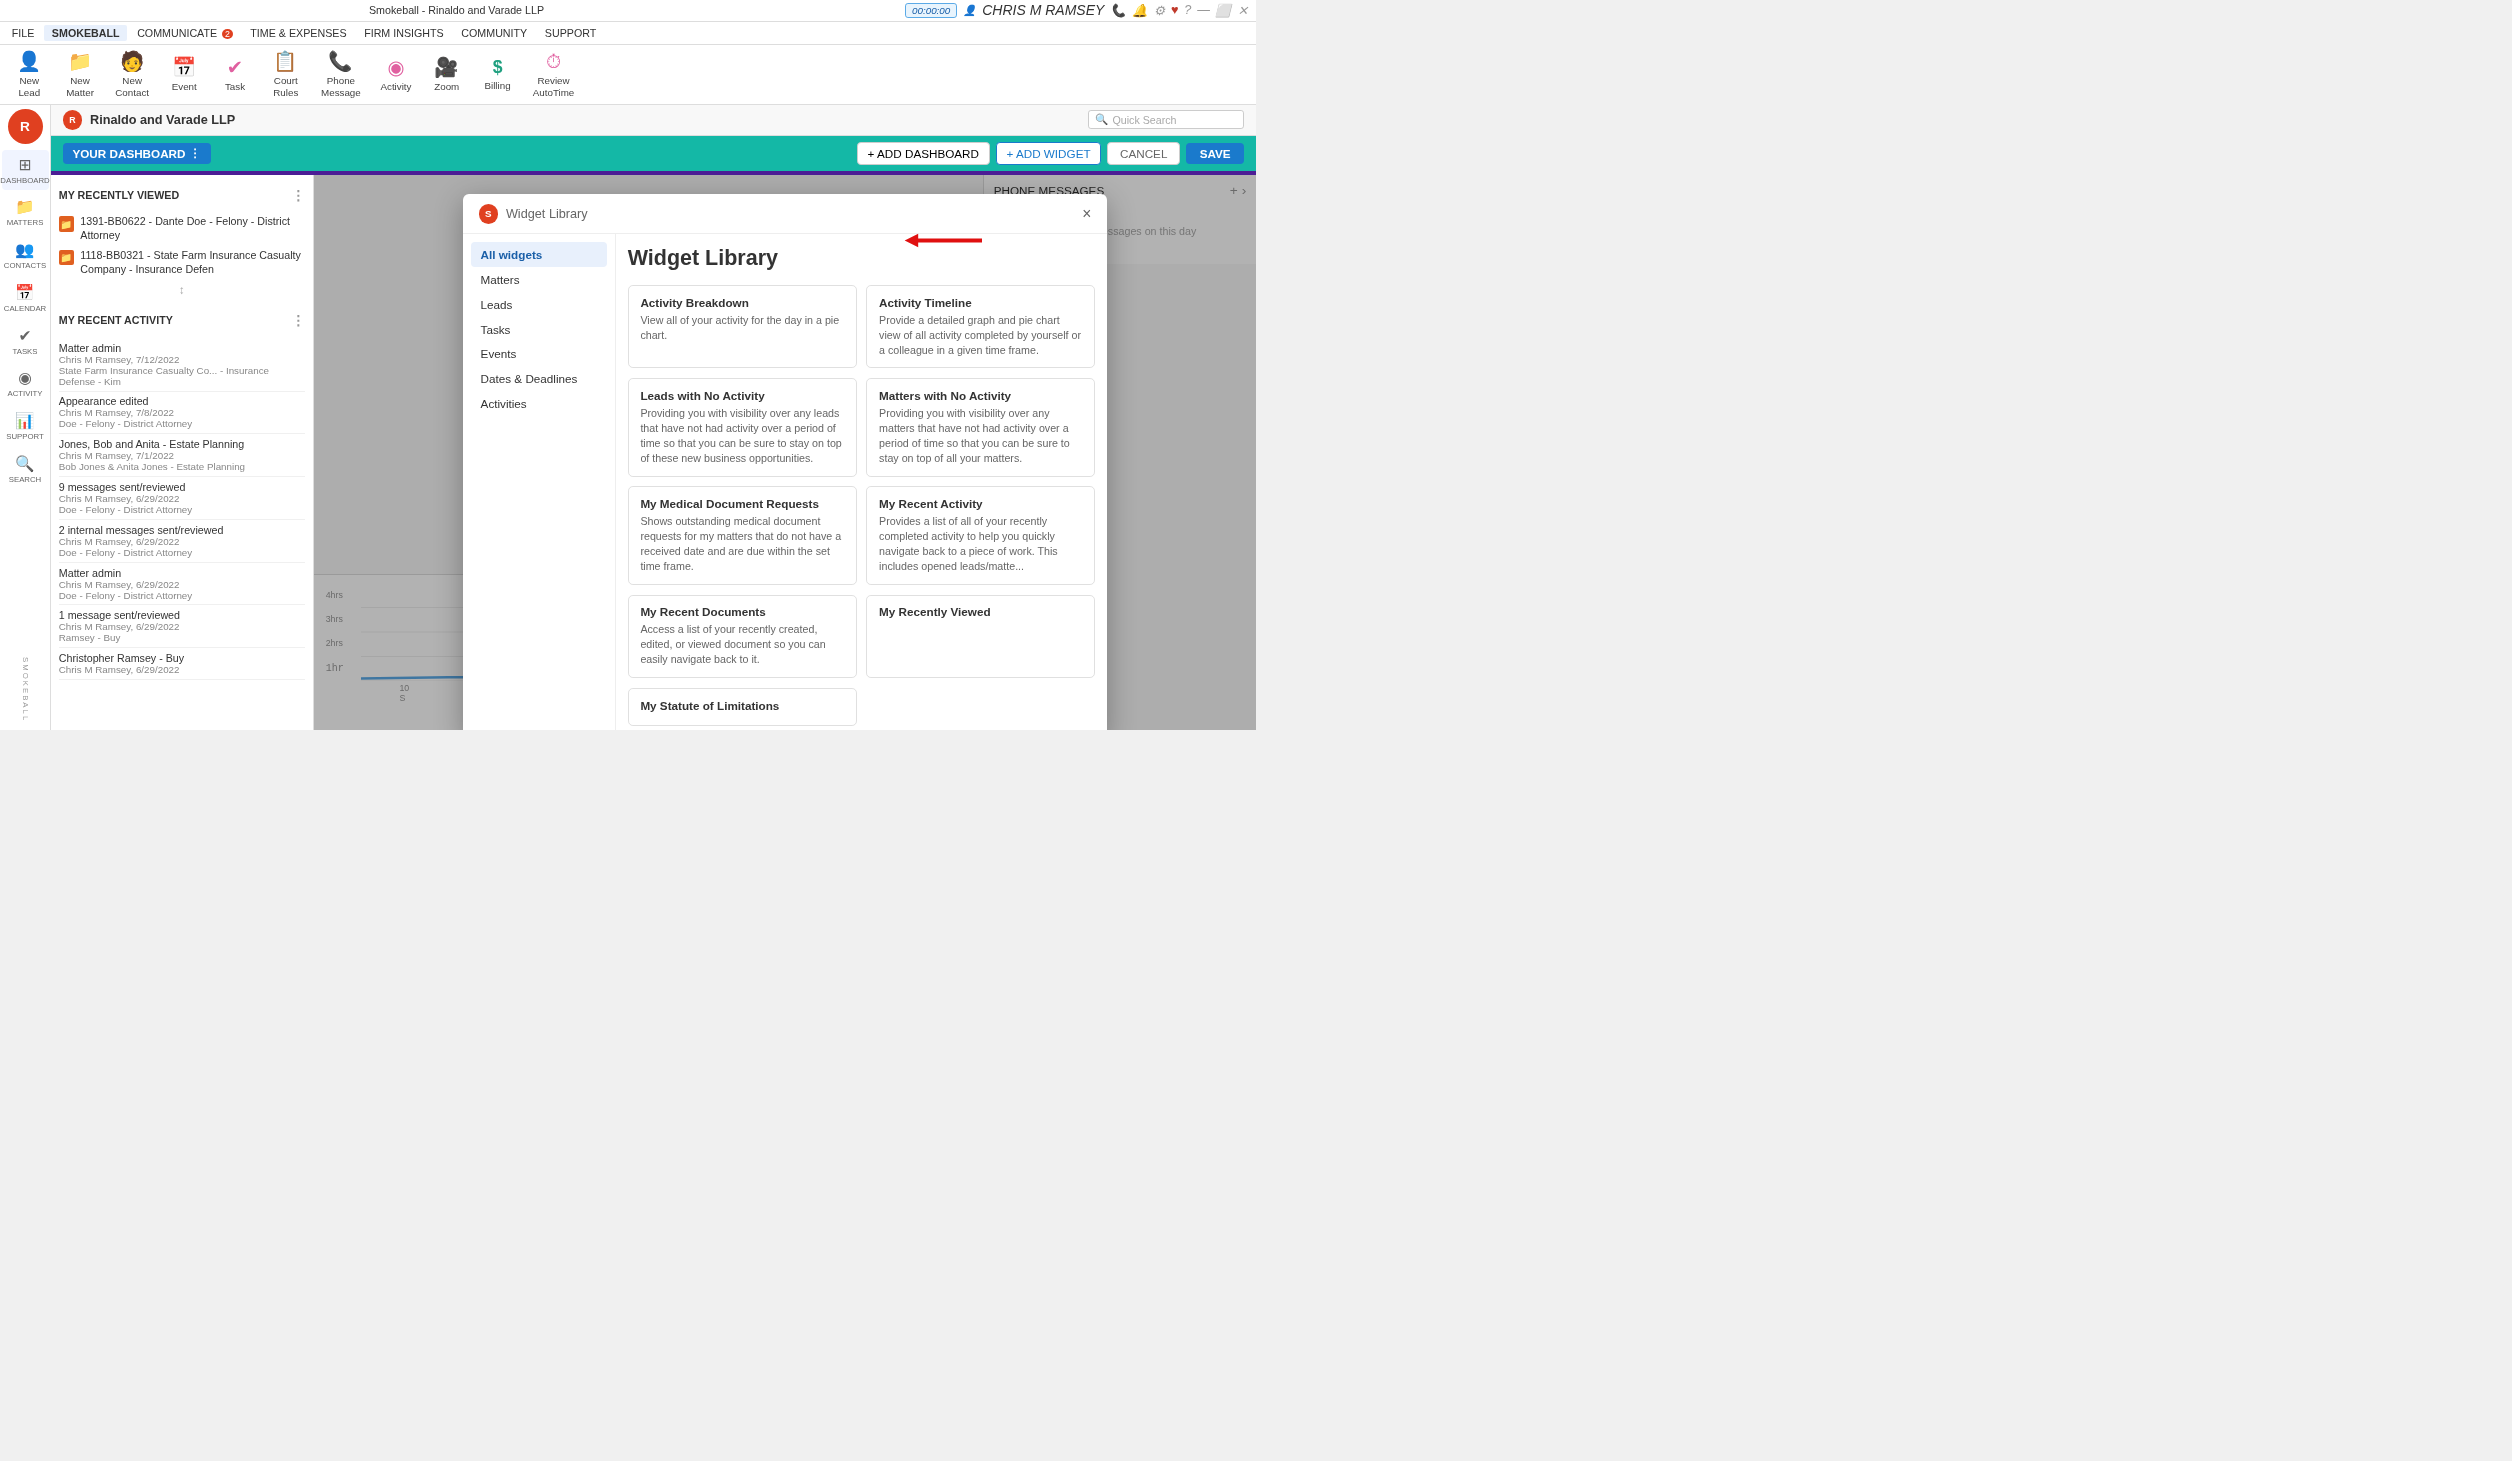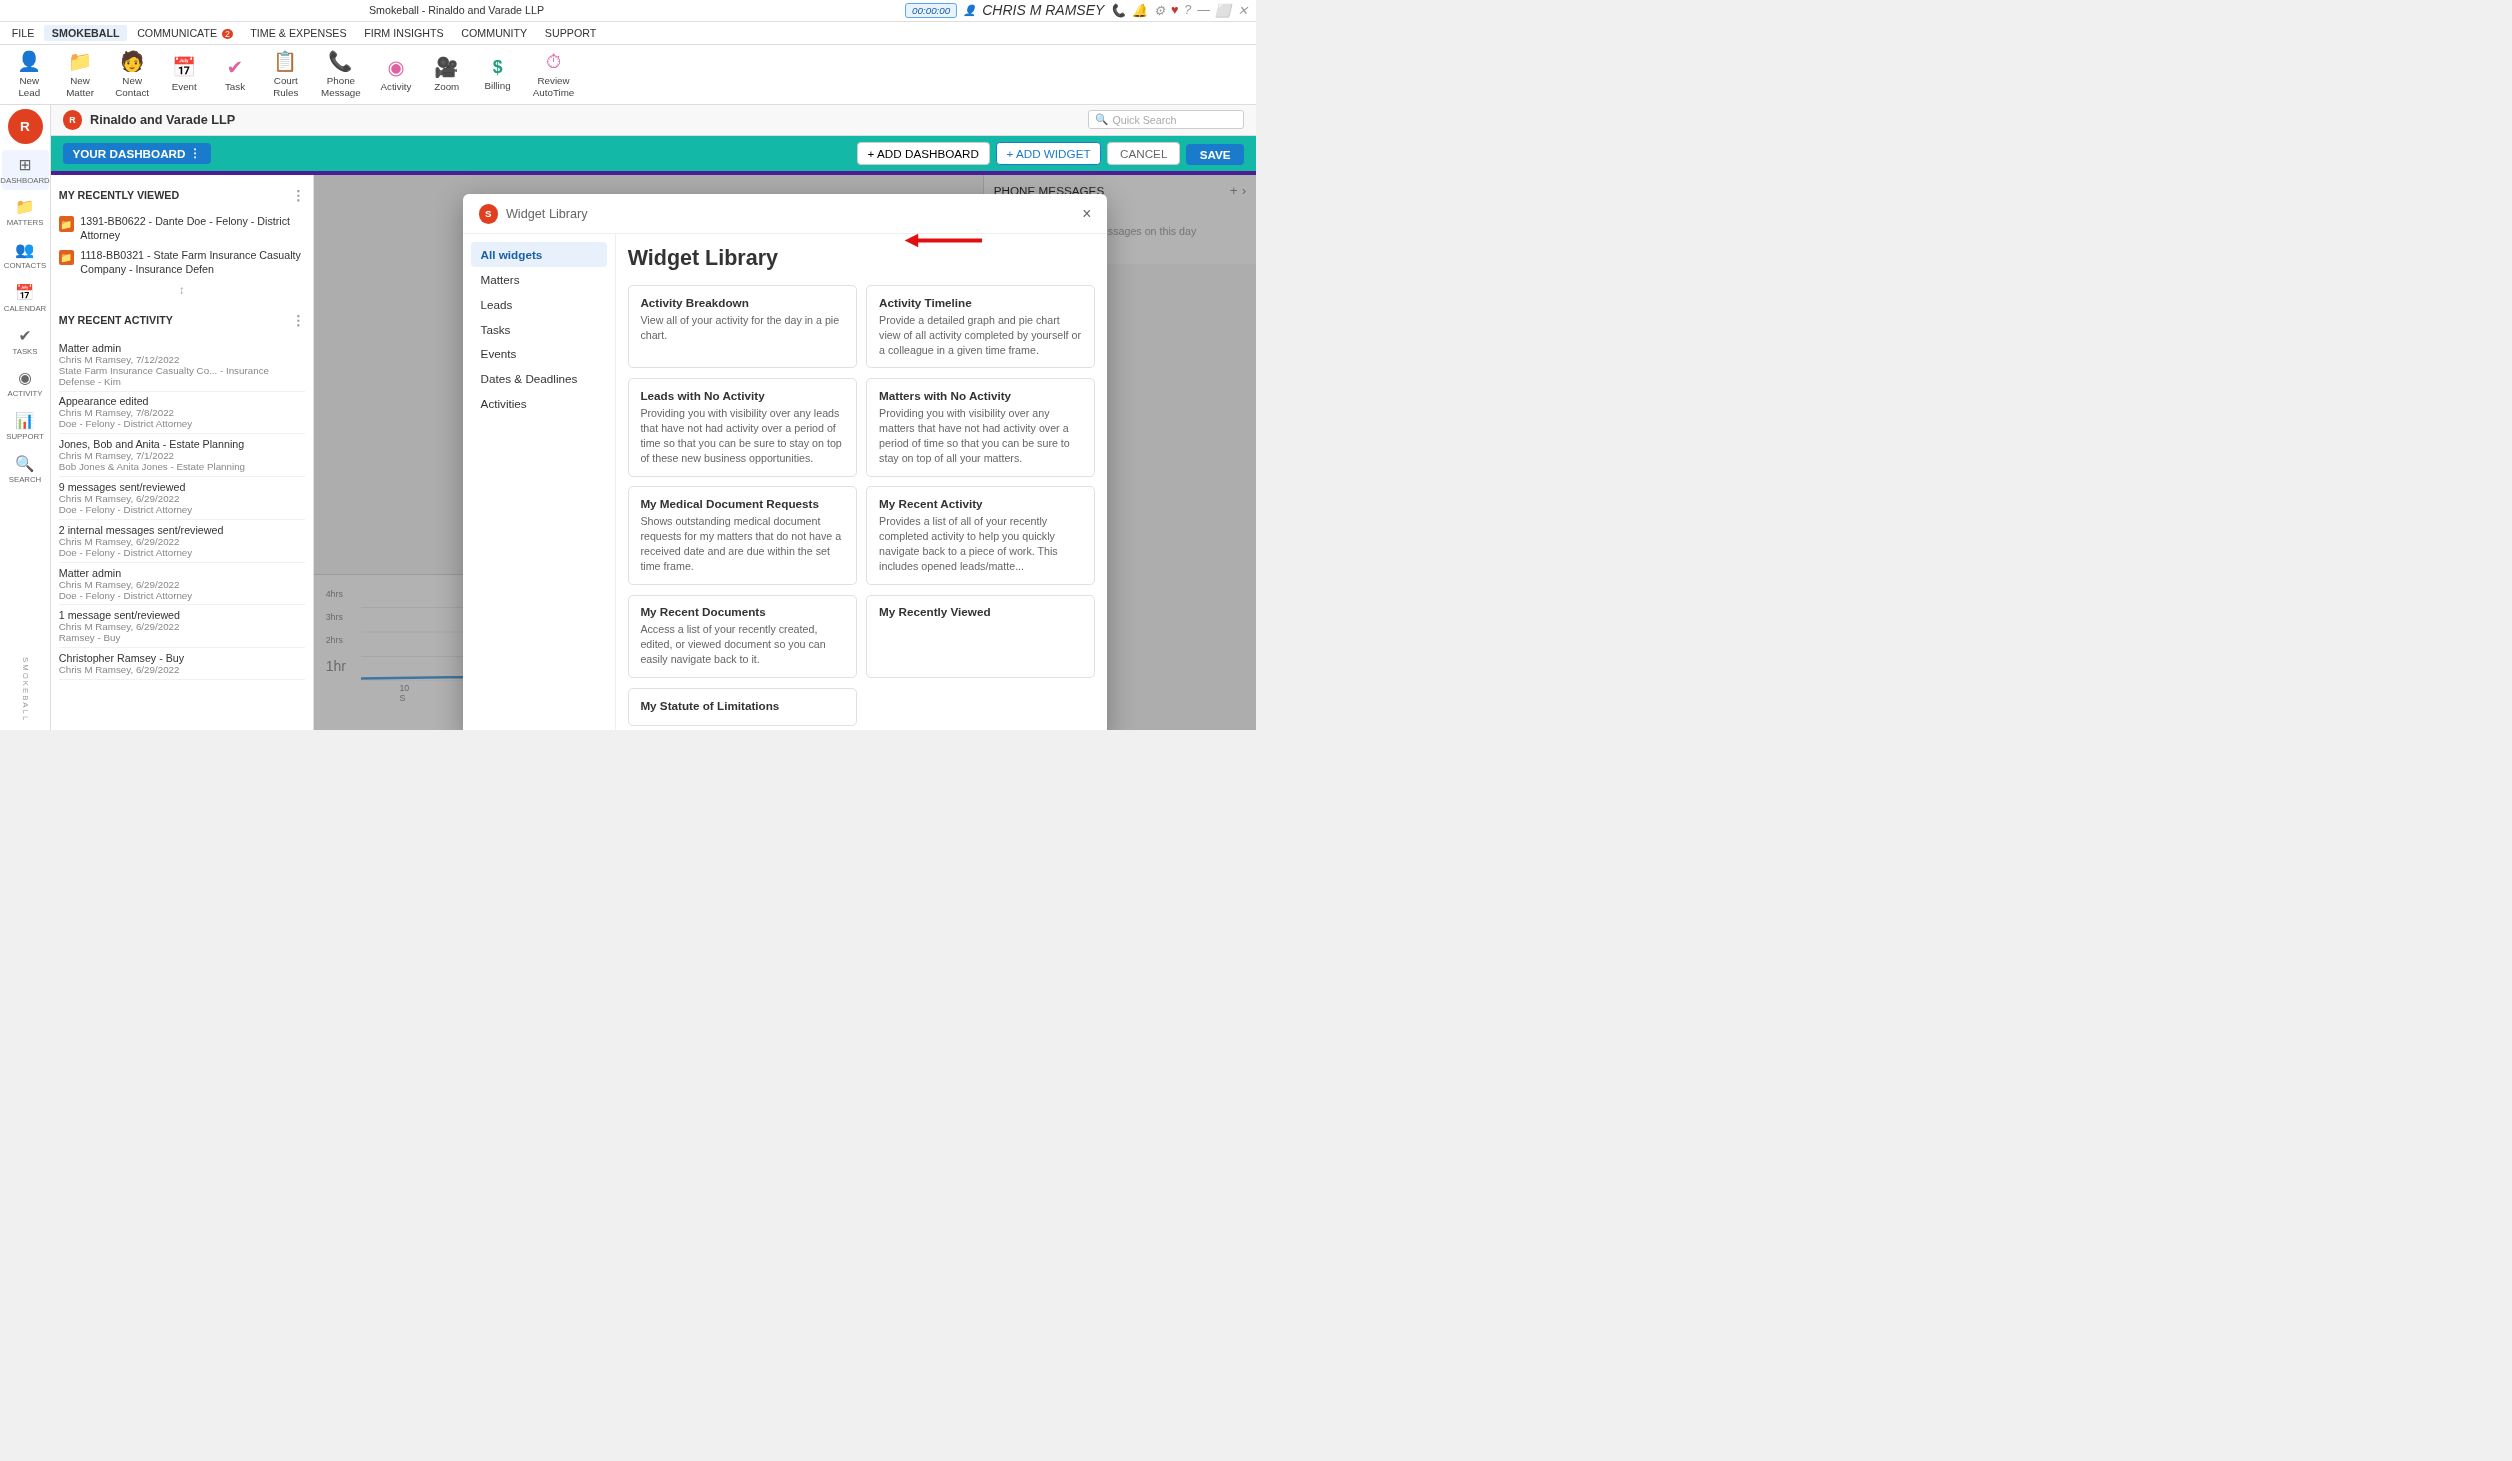--- a/index.html
+++ b/index.html
@@ -43,21 +43,21 @@
     .content-area { flex: 1; display: flex; flex-direction: column; overflow: hidden; }
 
     
     .sub-header { background: #f8f8f8; border-bottom: 1px solid #ddd; display: flex; align-items: center; padding: 3.9px 11.7px; gap: 7.8px; height: 31px; }
     .firm-name { font-size: 12.7px; font-weight: 600; color: #333; }
     .search-box { margin-left: auto; display: flex; align-items: center; border: 1px solid #ccc; border-radius: 2.9px; padding: 2px 5.9px; background: #fff; width: 156px; font-size: 10.7px; color: #999; gap: 3.9px; }
 
     
     .dash-header { background: #14b8a6; border-bottom: 4px solid #4c1d95; display: flex; align-items: center; padding: 5.9px 11.7px; gap: 2px; height: 39px; }
     .dash-btn { background: #1a7acc; color: #fff; border: none; border-radius: 3.9px; padding: 3.9px 9.8px; font-size: 11.7px; font-weight: 600; cursor: pointer; display: flex; align-items: center; gap: 3.9px; }
-    .dash-header-right { margin-left: auto; display: flex; gap: 5.9px; align-items: flex-end; }
+    .dash-header-right { margin-left: auto; display: flex; gap: 5.9px; align-items: center; }
     .btn-outline { border: 1px solid #ccc; background: #fff; border-radius: 3.9px; padding: 3.9px 9.8px; font-size: 11.7px; cursor: pointer; display: flex; align-items: center; gap: 3.9px; }
     .btn-outline.blue { border-color: #1a7acc; color: #1a7acc; }
     .btn-cancel { background: #fff; border: 1px solid #ccc; color: #666; border-radius: 3.9px; padding: 3.9px 11.7px; font-size: 11.7px; cursor: pointer; }
     .btn-save { background: #1a7acc; color: #fff; border: none; border-radius: 3.9px; padding: 3.9px 13.7px; font-size: 11.7px; font-weight: 600; cursor: pointer; }
 
     
     .main-content { display: flex; flex: 1; overflow: hidden; }
 
     
     .left-panel { width: 263px; background: #fff; border-right: 1px solid #ddd; overflow-y: auto; padding: 7.8px; }
@@ -330,21 +330,21 @@
               <span style="cursor:pointer;font-size:13.7px;">›</span>
             </div>
           </div>
           <div class="no-msgs">No phone messages on this day</div>
         </div>
 
         <div style="position:absolute;bottom:0;left:0;right:273px;height:156px;background:#fff;border-top:1px solid #ddd;padding:7.8px 11.7px;">
           <div style="display:flex;align-items:flex-end;height:98px;gap:0;position:relative;padding-left:35px;">
 
             <div style="position:absolute;left:0;top:0;height:100%;display:flex;flex-direction:column-reverse;justify-content:space-around;">
-              <span style="font-size:14px;color:#999;">1hr</span>
+              <span style="font-size:10px;color:#999;font-family:Liberation Mono, monospace;">1hr</span>
               <span style="font-size:8.8px;color:#999;">2hrs</span>
               <span style="font-size:8.8px;color:#999;">3hrs</span>
               <span style="font-size:8.8px;color:#999;">4hrs</span>
             </div>
 
             <svg width="100%" height="98px" viewBox="0 0 400 80" preserveAspectRatio="none">
               <line x1="0" y1="80" x2="400" y2="80" stroke="#eee" stroke-width="1"></line>
               <line x1="0" y1="60" x2="400" y2="60" stroke="#eee" stroke-width="1"></line>
               <line x1="0" y1="40" x2="400" y2="40" stroke="#eee" stroke-width="1"></line>
               <line x1="0" y1="20" x2="400" y2="20" stroke="#eee" stroke-width="1"></line>

